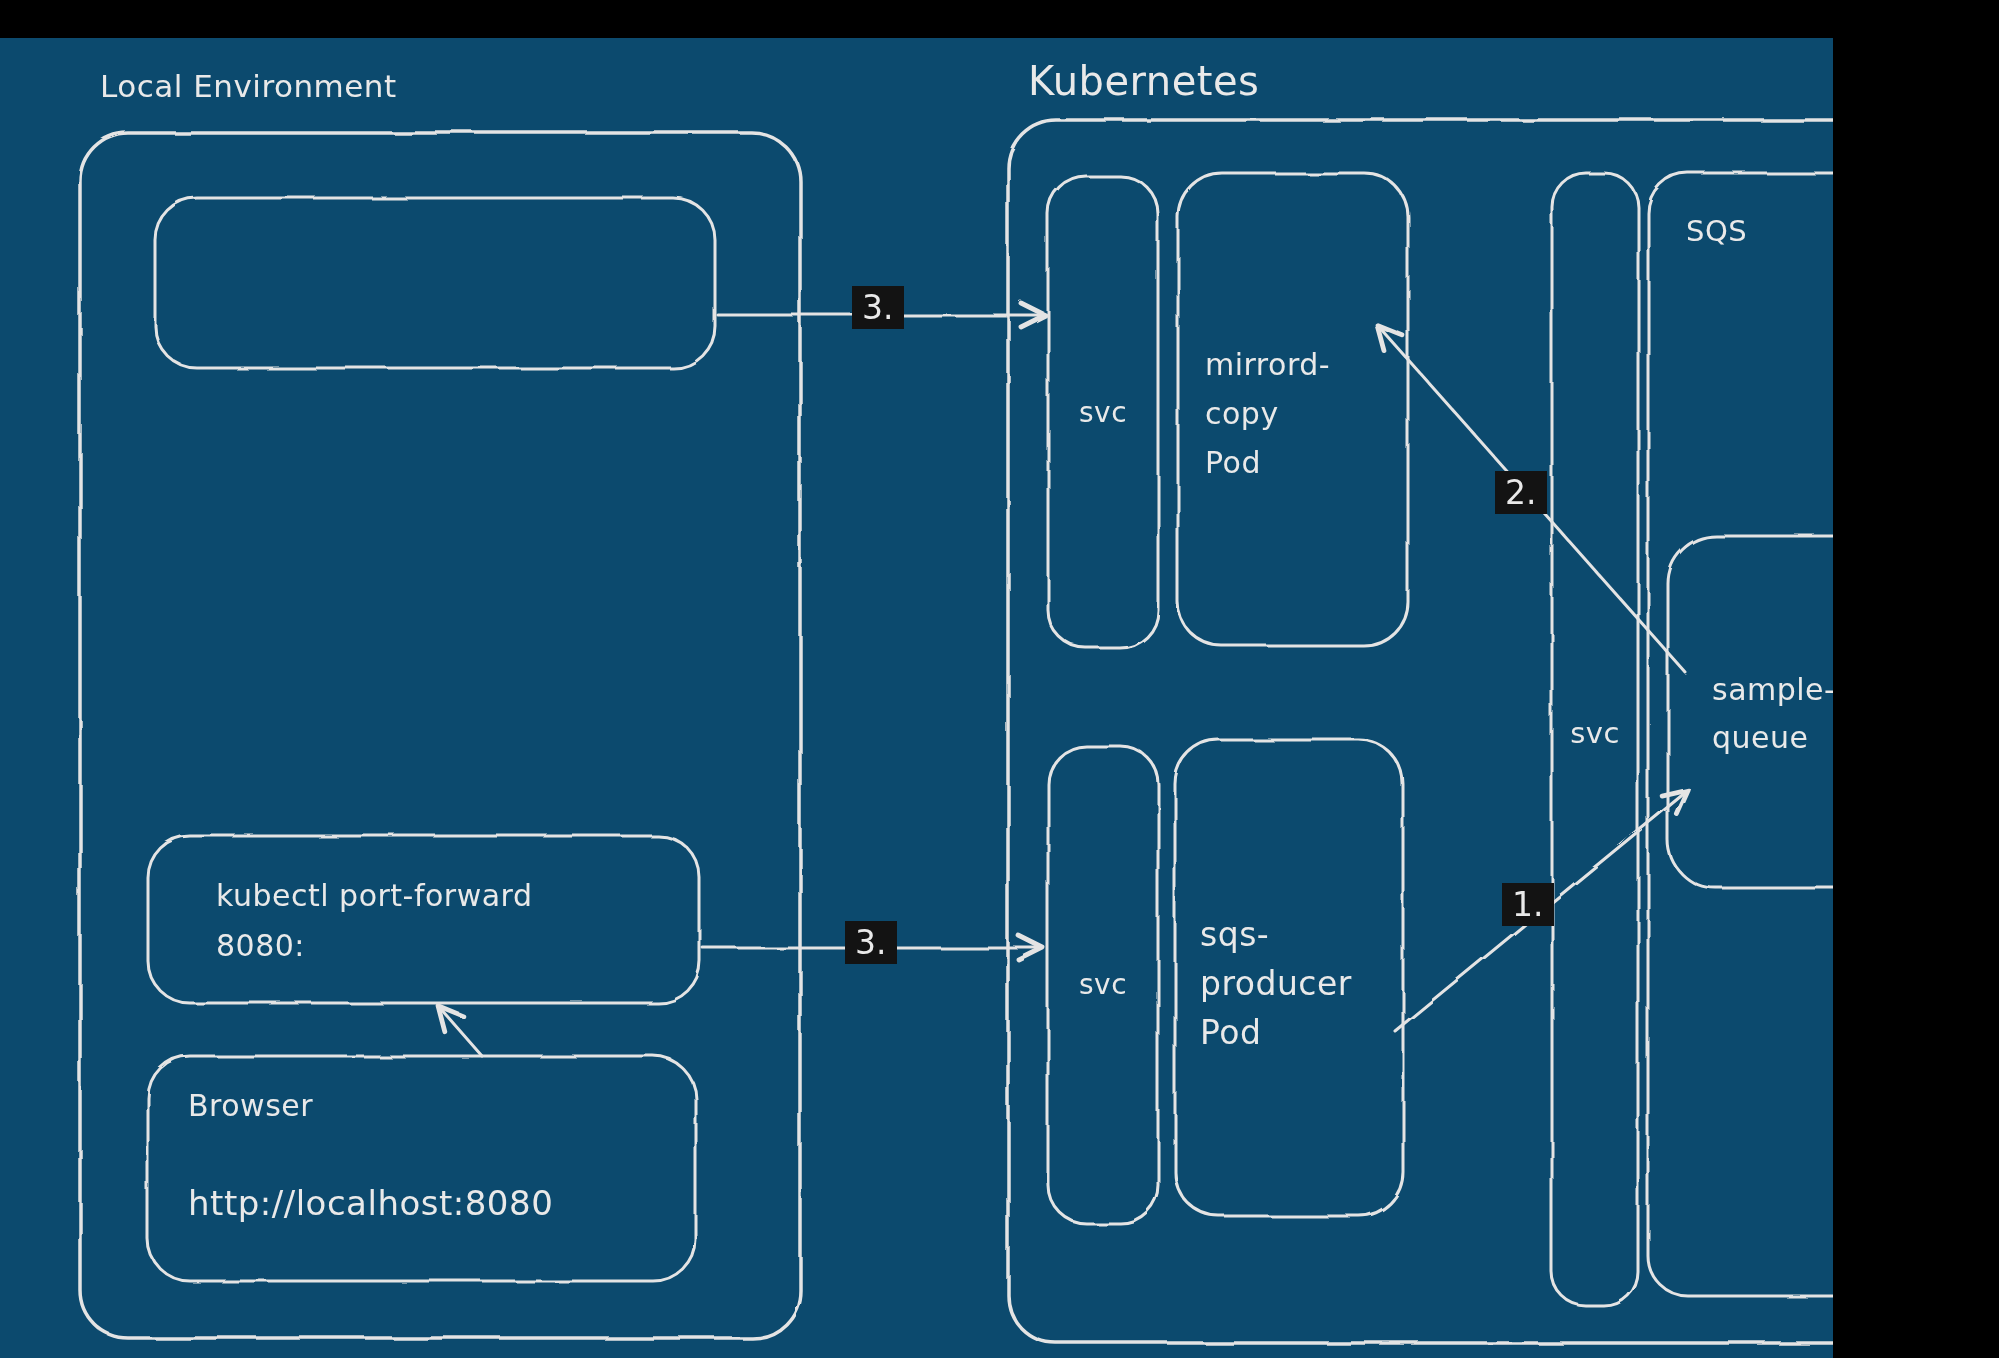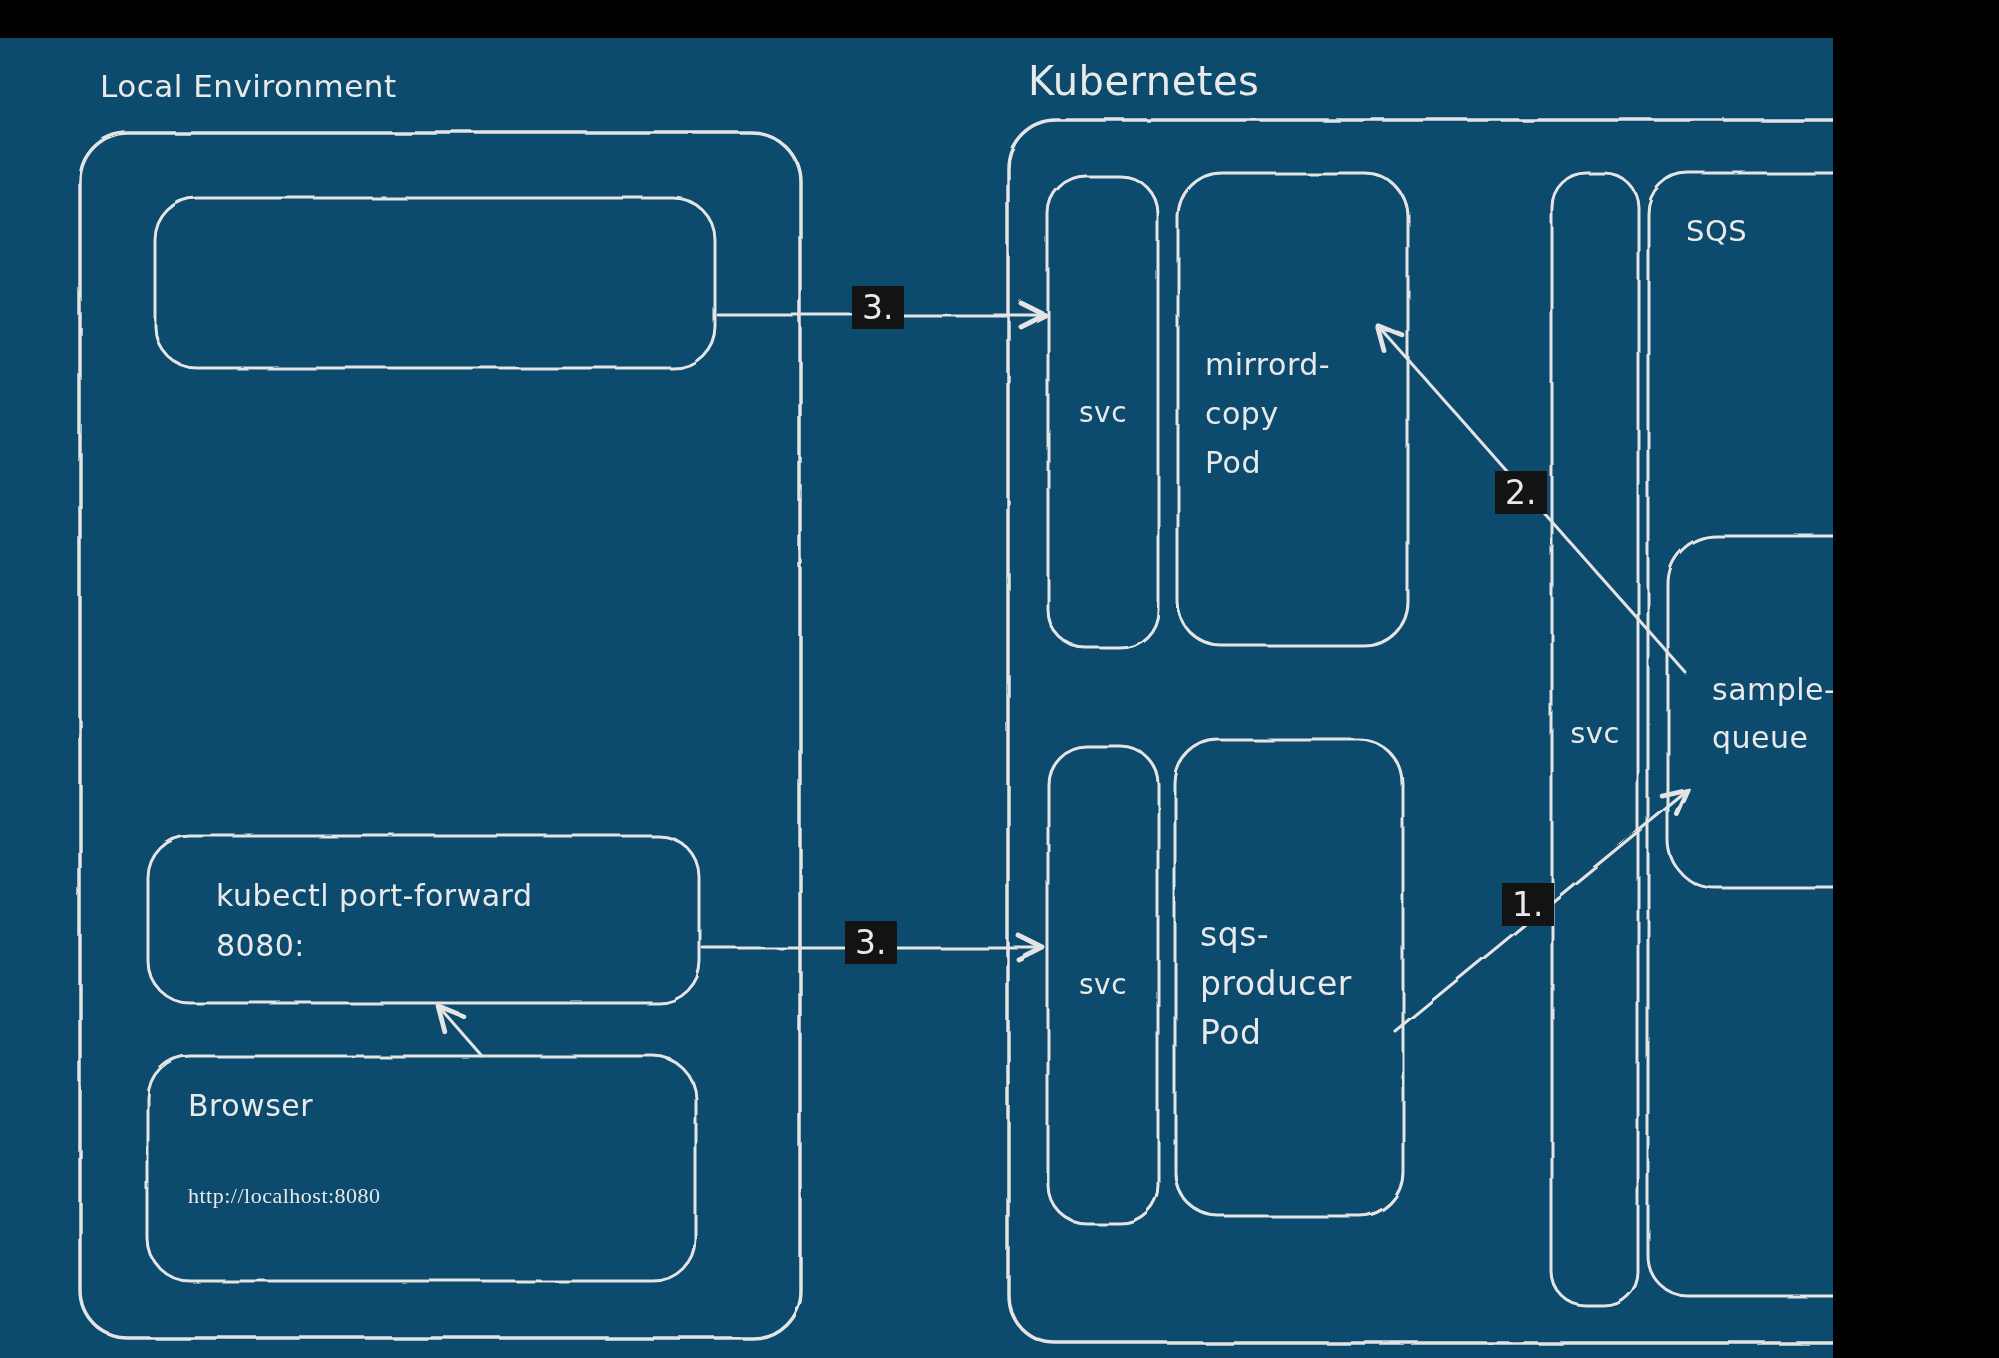--- a/index.html
+++ b/index.html
@@ -25,21 +25,21 @@
     position:absolute;
     font-size:33px;
     background:#131313;
     padding:2px 10px;
   }
   #t-local-title{left:100px;top:40px;font-size:31px;}
   #t-kube-title{left:1028px;top:30px;font-size:40px;}
   #t-mirrord-exec{left:212px;top:206px;font-size:30px;line-height:50px;}
   #t-portforward{left:216px;top:843px;font-size:30px;line-height:50px;}
   #t-browser-title{left:188px;top:1060px;font-size:30px;}
-  #t-browser-url{left:188px;top:1155px;font-size:22px;font-family:Liberation Serif, serif;}
+  #t-browser-url{left:188px;top:1155px;font-size:34px;}
   #t-svc-top{left:1048px;top:368px;width:110px;text-align:center;font-size:28px;}
   #t-svc-bottom{left:1048px;top:940px;width:110px;text-align:center;font-size:28px;}
   #t-svc-right{left:1552px;top:688px;width:86px;text-align:center;font-size:29px;}
   #t-mirrord-pod{left:1205px;top:312px;font-size:30px;line-height:49px;}
   #t-sqs-pod{left:1200px;top:882px;font-size:33px;line-height:49px;}
   #t-sqs-title{left:1686px;top:186px;font-size:29px;}
   #t-sample-queue{left:1712px;top:638px;font-size:30px;line-height:48px;}
   #t-step3a{left:852px;top:258px;}
   #t-step3b{left:845px;top:893px;}
   #t-step2{left:1495px;top:443px;}

